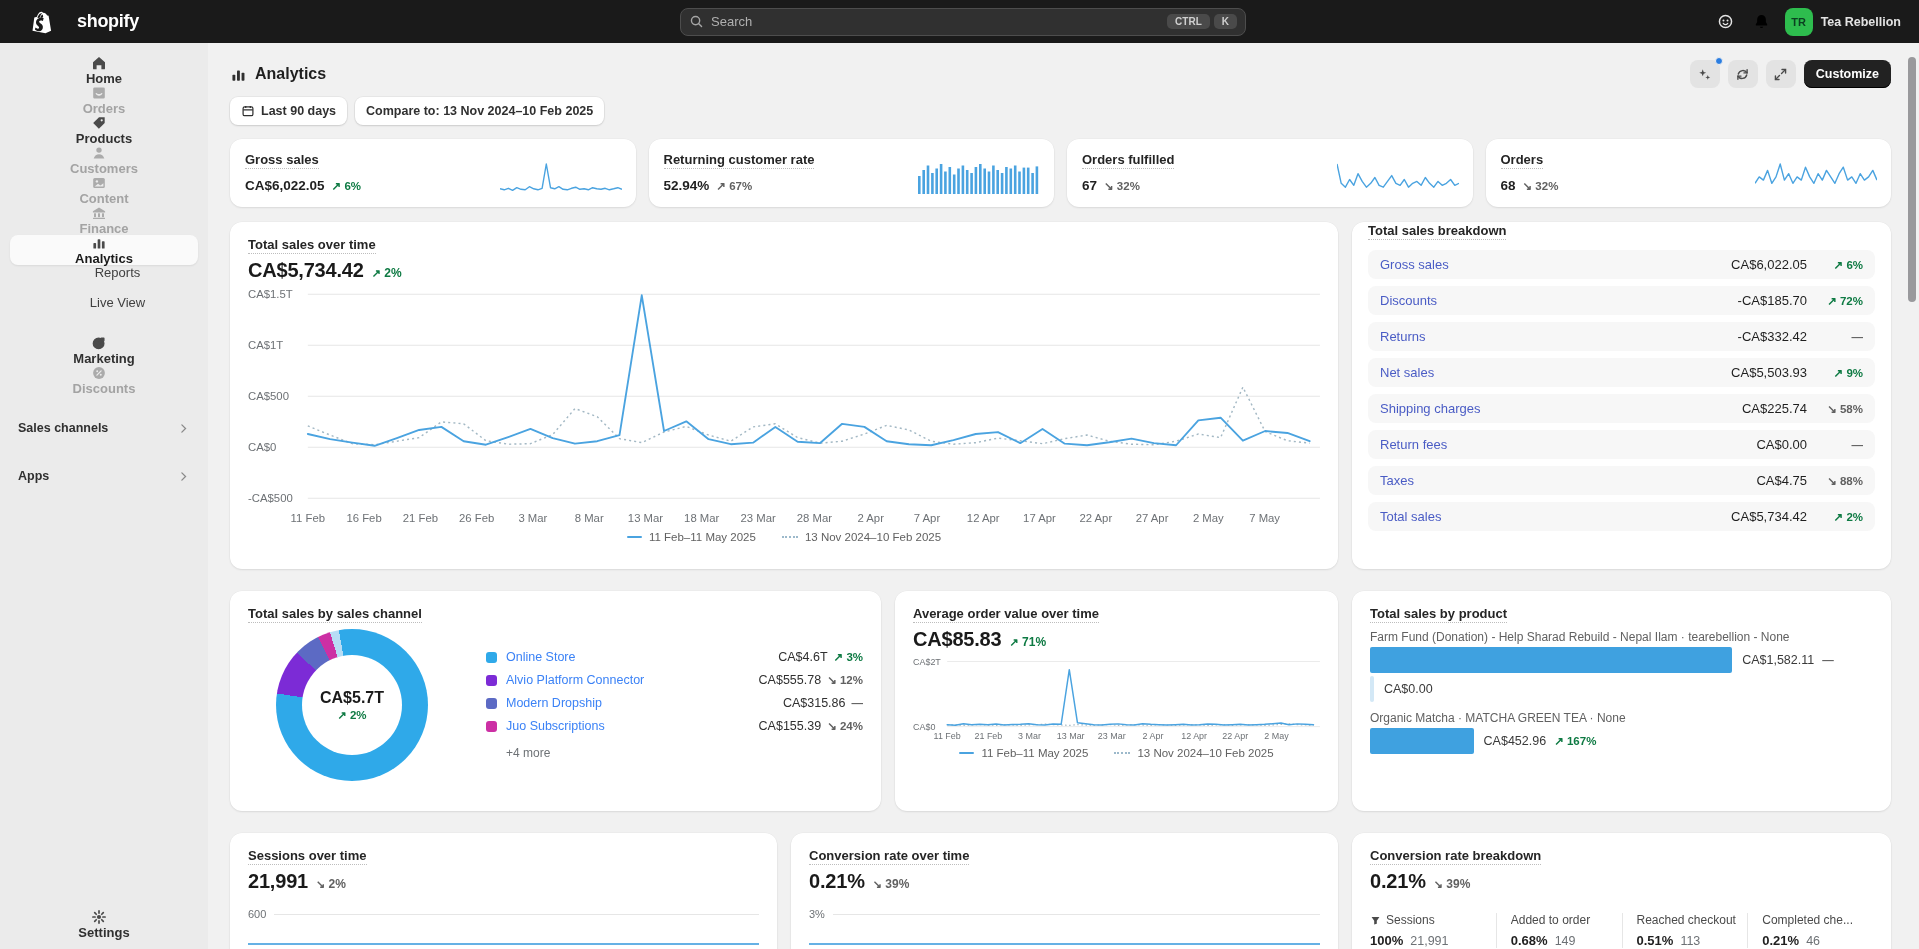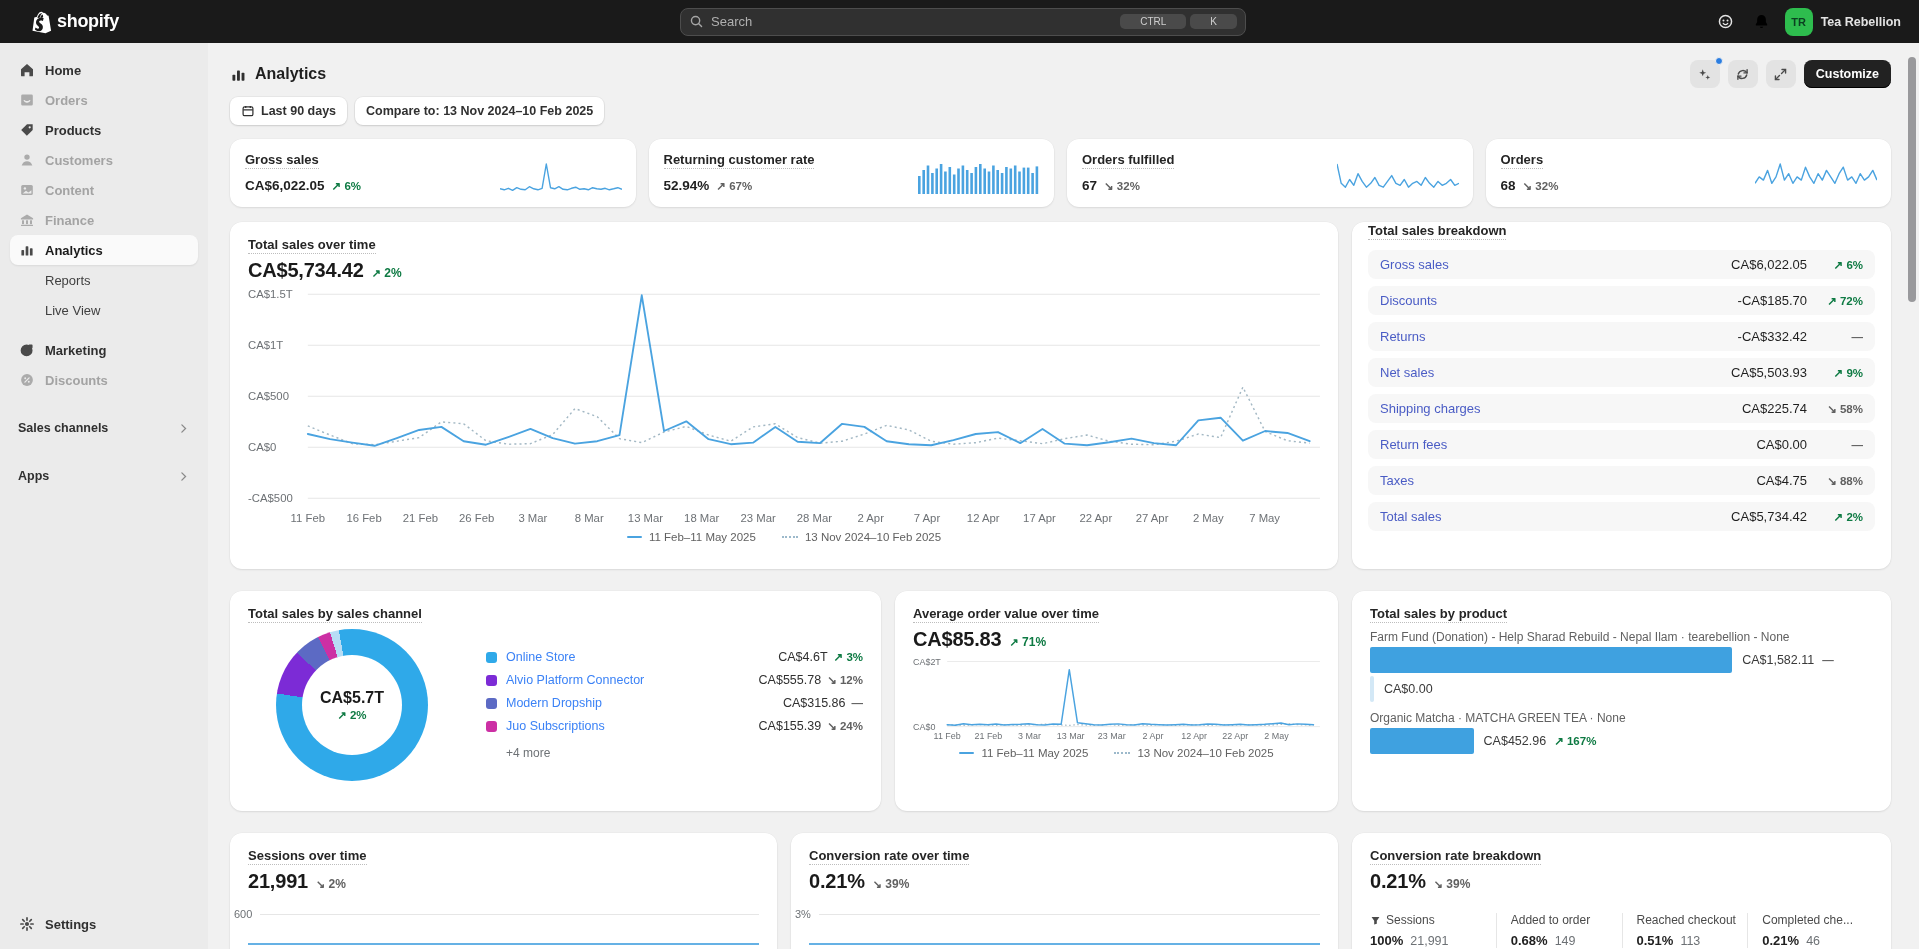--- a/index.html
+++ b/index.html
@@ -2,37 +2,37 @@
 <html style="--pos: #0e7a43; --link: #4a5cc5; --chart-line: #4aa3e0; --bar: #3fa1e0; --bar-cmp: #9dcdec; --bar-cmp-light: #d3e8f6; --accent-dot: #2a7de1; --avatar-bg: #2ebd4e;"><head>
 <meta charset="utf-8">
 <style>
   * { margin:0; padding:0; box-sizing:border-box; }
   html,body { width:1919px; height:949px; overflow:hidden; }
   body { font-family:"Liberation Sans", sans-serif; font-size:13px; color:#303030; background:#f1f1f1; }
   .app { position:relative; width:1919px; height:949px; overflow:hidden; background:#f1f1f1; }
 
   
   .topbar { position:absolute; top:0; left:0; right:0; height:43px; background:#1a1a1a; display:flex; align-items:center; padding:0 16px; z-index:10; }
-  .brand { display:flex; align-items:center; gap:2px; margin-left:14px; color:#fff; }
+  .brand { display:flex; align-items:center; gap:22px; margin-left:14px; color:#fff; }
   .brand svg { width:25px; height:25px; fill:#fff; }
   .brand-name { font-size:18px; font-weight:700; letter-spacing:-.3px; }
   .searchbar { position:absolute; left:680px; width:566px; height:28px; background:#303030; border:1px solid #4d4d4d; border-radius:8px; display:flex; align-items:center; padding:0 8px; cursor:text; }
   .searchbar .mag { width:15px; height:15px; color:#a6a6a6; margin-right:7px; }
   .searchbar .ph { color:#b0b0b0; font-size:13px; flex:1; }
-  .kbd { background:#4a4a4a; color:#cfcfcf; border-radius:5px; font-size:10px; font-weight:400; padding:2px 20px; margin-left:4px; }
+  .kbd { background:#4a4a4a; color:#cfcfcf; border-radius:5px; font-size:10px; font-weight:700; padding:2px 8px; margin-left:4px; }
   .topbar-right { position:absolute; right:10px; display:flex; align-items:center; gap:6px; }
   .tb-iconbtn { width:30px; height:30px; border-radius:8px; display:flex; align-items:center; justify-content:center; color:#e3e3e3; cursor:pointer; }
   .tb-iconbtn svg { width:17px; height:17px; }
   .account { display:flex; align-items:center; gap:8px; padding:2px 8px 2px 2px; border-radius:8px; cursor:pointer; }
   .avatar { width:28px; height:28px; border-radius:8px; background:var(--avatar-bg); color:#0b4121; font-size:11px; font-weight:700; display:flex; align-items:center; justify-content:center; }
   .account-name { color:#e3e3e3; font-size:12.5px; font-weight:600; }
 
   
   .sidebar { position:absolute; top:43px; left:0; bottom:0; width:208px; background:#ebebeb; padding:12px 10px; }
-  .nav-item { display:flex; align-items:center; height:30px; padding:0 8px; border-radius:8px; cursor:pointer; color:#303030; font-weight:600; font-size:13px; }
+  .nav-item { display:flex; align-items:center; height:30px; padding:0 8px; border-radius:8px; cursor:pointer; color:#303030; font-weight:600; font-size:13px;flex-direction:column; }
   .nav-item .nico { width:17px; height:17px; margin-right:10px; display:flex; align-items:center; justify-content:center; color:#4a4a4a; }
   .nav-item .nico svg { width:16px; height:16px; fill:currentColor; }
   .nav-item.disabled { color:#a3a3a3; }
   .nav-item.disabled .nico { color:#ababab; }
   .nav-item.active { background:#fafafa; box-shadow:0 1px 2px rgba(0,0,0,.08); color:#1a1a1a; }
   .nav-item.sub { padding-left:35px; font-weight:500; color:#404040; }
   .nav-item.gaptop { margin-top:10px; }
   .nav-section { display:flex; align-items:center; justify-content:space-between; height:30px; padding:0 8px; margin-top:18px; font-size:12.5px; font-weight:600; color:#303030; cursor:pointer; border-radius:8px; }
   .nav-section .chev { width:13px; height:13px; color:#8a8a8a; }
   .settings-row { position:absolute; bottom:10px; left:10px; right:10px; }
@@ -106,21 +106,21 @@
   .prod-bar-row { display:flex; align-items:center; gap:10px; margin-top:3px; }
   .prod-bar { height:26px; background:var(--bar); border-radius:2px; flex:none; }
   .prod-bar.cmp { background:var(--bar-cmp); }
   .prod-bar.cmp-light { background:var(--bar-cmp-light); }
   .prod-val { font-size:12.5px; color:#3a3a3a; display:flex; gap:8px; align-items:baseline; white-space:nowrap; }
 
   
   .row3 { display:flex; gap:14px; margin-top:22px; }
   .mini-card { position:relative; height:240px; padding:15px 18px; overflow:hidden; }
   .mini-card.c1 { width:547px; } .mini-card.c2 { flex:1; } .mini-card.c3 { width:539px; }
-  .gridline-row { position:absolute; left:4px; right:18px; top:75px; display:flex; align-items:center; gap:8px; }
+  .gridline-row { position:absolute; left:18px; right:18px; top:75px; display:flex; align-items:center; gap:8px; }
   .gridline-row .glabel { font-size:11px; color:#6d7175; flex:none; }
   .gridline-row .gline { flex:1; height:1px; background:#e6e6e6; }
   .cutline { position:absolute; left:18px; right:18px; top:110px; height:2px; background:var(--chart-line); opacity:.85; }
   .funnel { display:flex; margin-top:20px; }
   .fn-col { width:25%; padding:0 0 0 14px; }
   .fn-col:first-child { padding-left:0; }
   .fn-col + .fn-col { border-left:1px solid #e6e6e6; }
   .fn-label { font-size:12px; color:#4a4a4a; display:flex; align-items:center; gap:5px; white-space:nowrap; overflow:hidden; }
   .fn-label svg { width:11px; height:11px; fill:#4a4a4a; flex:none; }
   .fn-vals { margin-top:6px; display:flex; gap:7px; align-items:baseline; }

